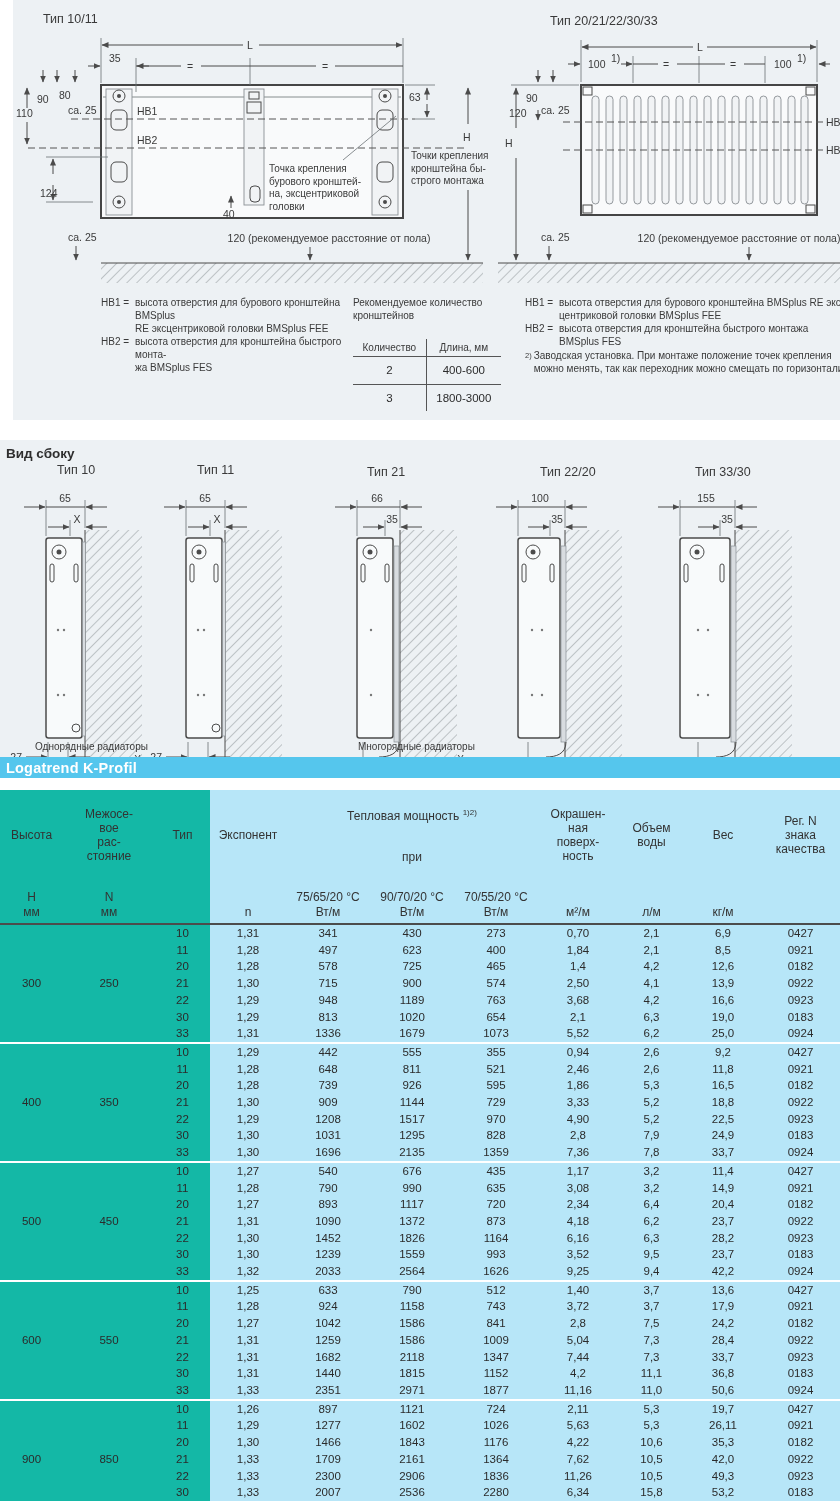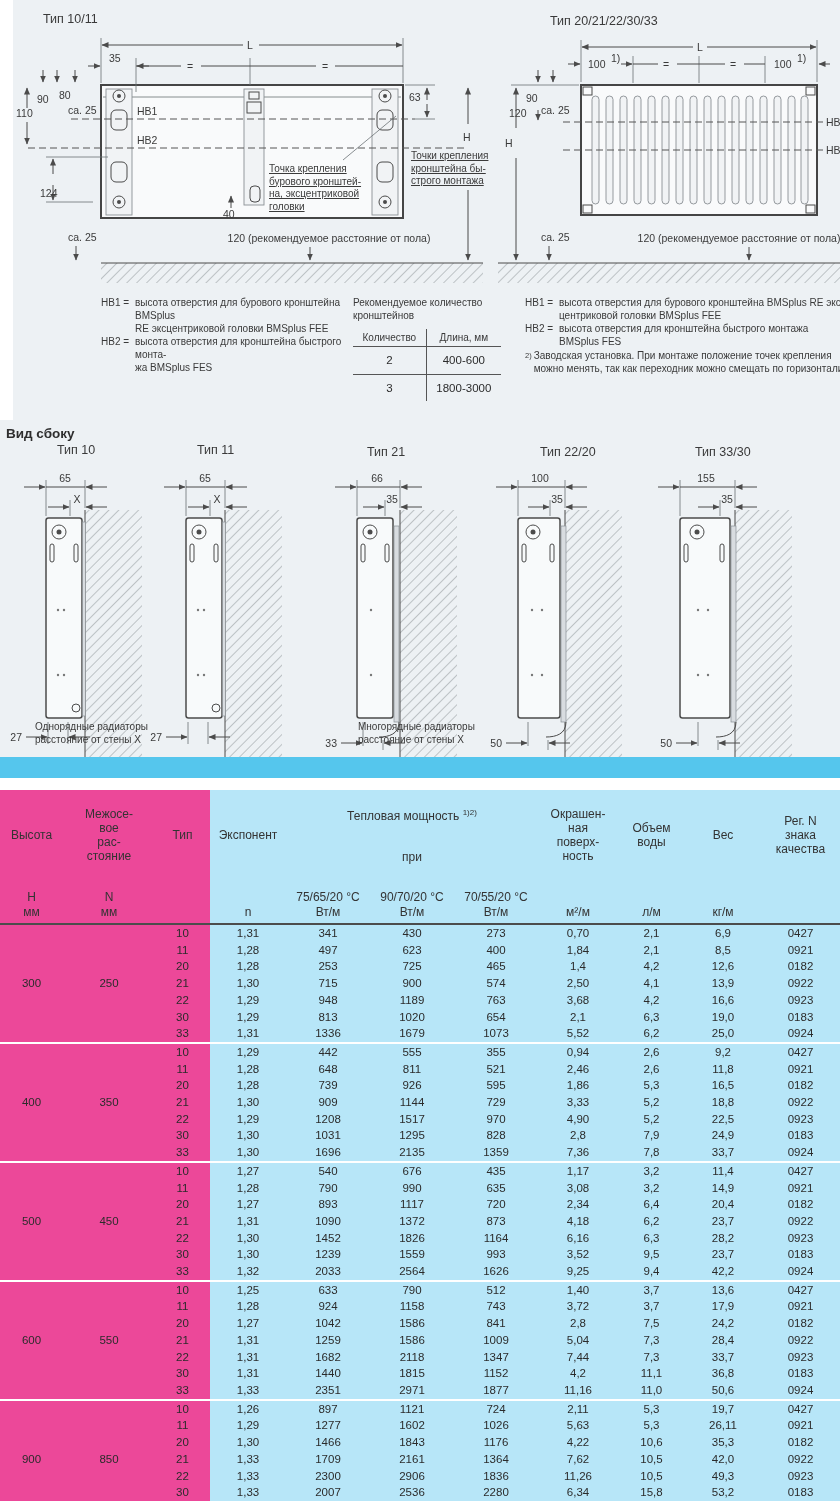--- a/index.html
+++ b/index.html
@@ -2,62 +2,62 @@
 <html><head>
 <meta charset="utf-8">
 <style>
   * { margin:0; padding:0; box-sizing:border-box; }
   html,body { width:840px; }
   body { font-family:"Liberation Sans", sans-serif; color:#3a3a3a; background:#fff; }
   .page { position:relative; width:840px; height:1501px; overflow:hidden; background:#fff; }
 
   
   #front-views { position:absolute; left:13px; top:0; width:840px; height:420px; background:#edf1f4; }
-  #side-views  { position:absolute; left:0; top:420px; width:840px; height:337px; background:#edf1f4;text-decoration:underline; }
+  #side-views  { position:absolute; left:0; top:440px; width:840px; height:337px; background:#edf1f4;text-decoration:underline; }
 
   .fig-title { position:absolute; font-size:12.5px; color:#3a3a3a; white-space:nowrap; }
-  .note { position:absolute; font-size:10px; line-height:12.5px; white-space:pre-line; color:#3a3a3a;text-decoration:underline; }
+  .note { position:absolute; font-size:10px; line-height:12.5px; white-space:pre-line; color:#3a3a3a; }
   svg text { font-family:"Liberation Sans", sans-serif; font-size:10.5px; fill:#3a3a3a; }
   svg .ln  { stroke:#4b4b4b; stroke-width:1; fill:none; }
   svg .ln2 { stroke:#454545; stroke-width:2; fill:#f9fafb; }
   svg .lnl { stroke:#8a9094; stroke-width:0.9; fill:#f1f3f5; }
   svg .dash { stroke:#555; stroke-width:1; stroke-dasharray:7 4; fill:none; }
   svg .thin { stroke:#6b7175; stroke-width:0.8; fill:none; }
 
   
   .legend { position:absolute; font-size:10px; line-height:13px; }
   .leg-row { display:flex; }
   .leg-key { width:34px; flex:0 0 34px; }
   .leg-txt { white-space:pre-line; }
   .leg-note { display:flex; margin-top:1px; }
   .leg-note sup { font-size:7.5px; margin-right:2px; }
 
   
   #bracket-block { position:absolute; left:340px; top:296px; width:152px; }
   #bracket-title { font-size:10px; line-height:13px; white-space:pre-line; }
-  #bracket-table { border-collapse:collapse; margin-top:7px; width:148px; font-size:10.5px; }
+  #bracket-table { border-collapse:collapse; margin-top:17px; width:148px; font-size:10.5px; }
   #bracket-table th { font-weight:normal; font-size:10px; border-bottom:1px solid #555; padding:3px 2px; }
   #bracket-table td { text-align:center; padding:5px 2px; }
   #bracket-table tr + tr td { border-top:1px solid #555; }
   #bracket-table th:first-child, #bracket-table td:first-child { border-right:1px solid #555; }
 
   
   #sv-heading { position:absolute; left:6px; top:6px; font-size:13.5px; font-weight:bold; color:#2e2e2e; }
   .sv-block { position:absolute; top:40px; width:160px; height:300px; }
   .sv-caption { position:absolute; font-size:10px; line-height:13px; white-space:pre-line; }
 
   
   #band { position:absolute; left:0; top:757px; width:840px; height:21px; background:#55c6ed; }
-  #band span { display:block; padding:19px 0 0 6px; color:#fff; font-weight:bold; font-size:14.5px; letter-spacing:0.2px; }
+  #band span { display:block; padding:3px 0 0 6px; color:#fff; font-weight:bold; font-size:14.5px; letter-spacing:0.2px; }
 
   
   #table-wrap { position:absolute; left:0; top:790px; width:840px; }
   #radiator-table { border-collapse:collapse; width:840px; table-layout:fixed; }
   #radiator-table th { font-weight:normal; font-size:12px; color:#333; }
-  .c-dark  { background:#ec4899; }
+  .c-dark  { background:#14b8a6; }
   .c-light { background:#b7e6f8; }
   thead .r1 th { vertical-align:middle; height:72px; padding:2px 1px; text-align:center; white-space:pre-line; line-height:14px; }
   thead .r2 th { vertical-align:bottom; height:44px; padding:0 1px 3px 1px; text-align:center; white-space:pre-line; line-height:15px; border-bottom:2px solid #4c4c4c; }
   thead .exp-cell { padding-bottom:18px; }
   #radiator-table sup { font-size:8px; }
   .pw-sub { margin-top:13px; }
   tbody td { text-align:center; font-size:11.5px; color:#2b2b2b; height:16.7px; padding:0; line-height:16.7px; }
   tbody tr.gfirst td { border-top:2.5px solid #fff; }
 </style>
 </head>
@@ -602,21 +602,21 @@
             <td class="c-light">623</td>
             <td class="c-light">400</td>
             <td class="c-light">1,84</td>
             <td class="c-light">2,1</td>
             <td class="c-light">8,5</td>
             <td class="c-light">0921</td>
           </tr>
           <tr>
             <td class="c-dark">20</td>
             <td class="c-light">1,28</td>
-            <td class="c-light">253</td>
+            <td class="c-light">578</td>
             <td class="c-light">725</td>
             <td class="c-light">465</td>
             <td class="c-light">1,4</td>
             <td class="c-light">4,2</td>
             <td class="c-light">12,6</td>
             <td class="c-light">0182</td>
           </tr>
           <tr>
             <td class="c-dark">21</td>
             <td class="c-light">1,30</td>

